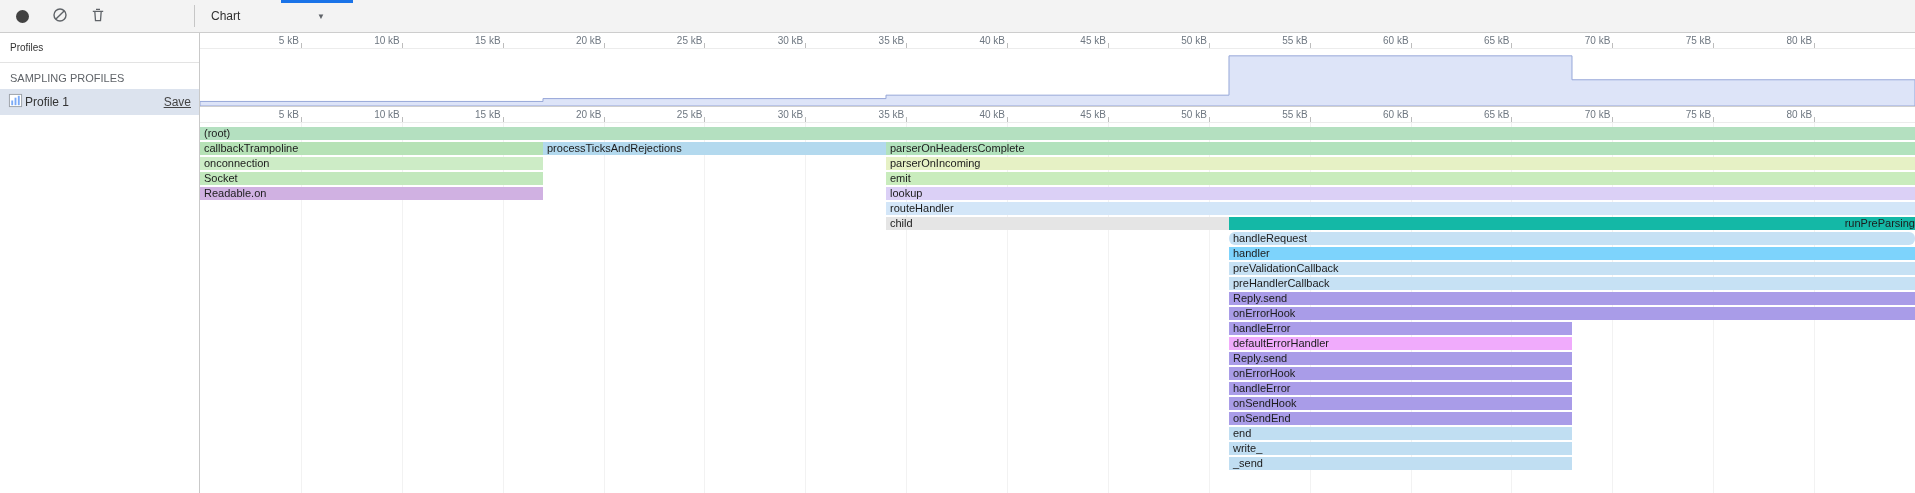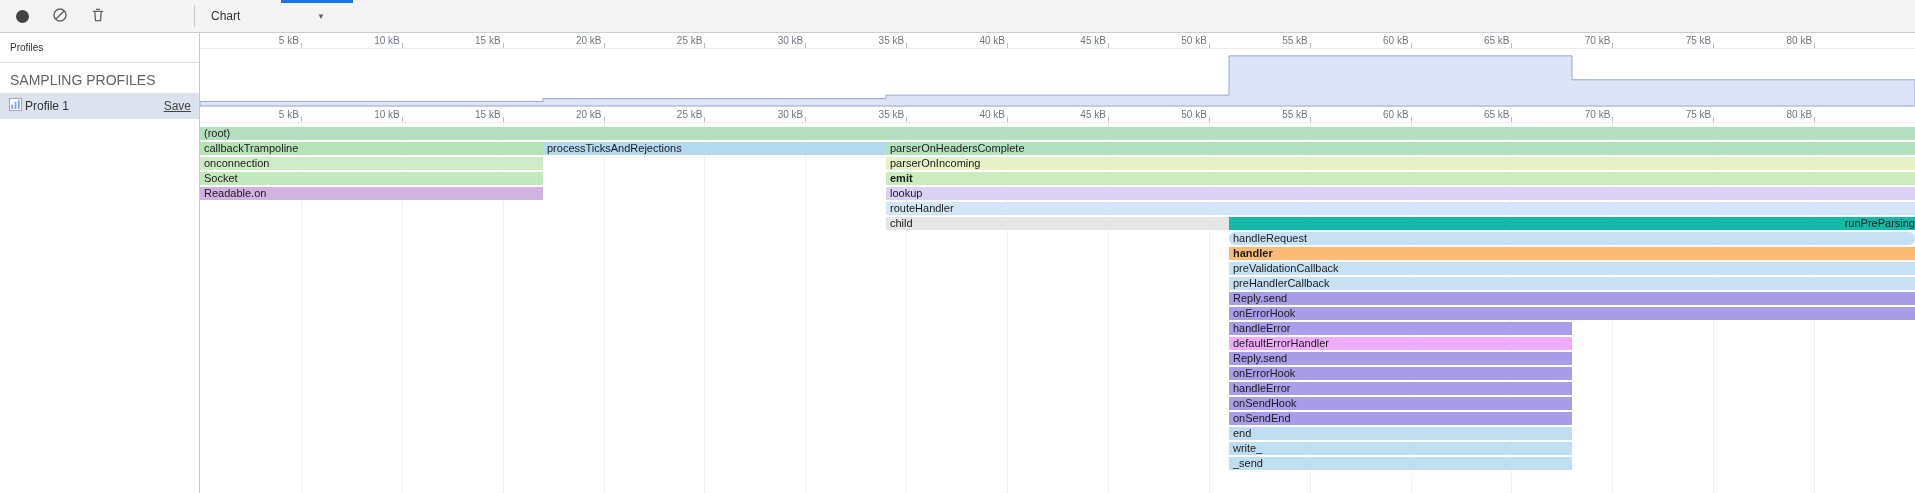--- a/index.html
+++ b/index.html
@@ -18,21 +18,21 @@
   .view-select { margin-left:8px; width:130px; height:24px; display:flex; align-items:center;
                  justify-content:space-between; padding:0 8px; font-size:12px; color:#303030;
                  cursor:pointer; border-radius:2px; }
   .view-select .arrow { font-size:8px; color:#5f6368; }
 
   
   .sidebar { position:absolute; top:33px; left:0; bottom:0; width:200px; background:#fff;
              border-right:1px solid #c9c9c9; }
   .sidebar-header { height:30px; line-height:30px; padding:0 10px; font-size:10px; color:#333;
                     border-bottom:1px solid #e3e3e3; }
-  .section-title { padding:9px 10px 5px; font-size:14px; color:#5f6368; }
+  .section-title { padding:9px 10px 5px; font-size:11px; color:#5f6368; }
   .profile-item { height:26px; display:flex; align-items:center; padding:0 8px; gap:2px;
                   background:#dce3ee; cursor:pointer; }
   .profile-name { flex:1; font-size:12px; color:#333; }
   .save-link { font-size:12px; color:#444; text-decoration:underline; cursor:pointer; }
 
   
   .chart { position:absolute; top:33px; left:200px; right:0; bottom:0; display:flex;
            flex-direction:column; background:#fff; }
   .ruler { position:relative; height:16px; background:#fff; border-bottom:1px solid #ececec; }
   .tick { position:absolute; top:0; bottom:0; width:0; }
@@ -265,38 +265,38 @@
           <div class="flame-bar" style="left: 0%; width: 20%; background: rgb(182, 226, 182);">callbackTrampoline</div>
           <div class="flame-bar" style="left: 20%; width: 20%; background: rgb(179, 217, 238);">processTicksAndRejections</div>
           <div class="flame-bar" style="left: 40%; width: 60%; background: rgb(178, 226, 189);">parserOnHeadersComplete</div>
         </div>
         <div class="flame-row">
           <div class="flame-bar" style="left: 0%; width: 20%; background: rgb(205, 236, 198);">onconnection</div>
           <div class="flame-bar" style="left: 40%; width: 60%; background: rgb(230, 241, 197);">parserOnIncoming</div>
         </div>
         <div class="flame-row">
           <div class="flame-bar" style="left: 0%; width: 20%; background: rgb(194, 232, 189);">Socket</div>
-          <div class="flame-bar" style="left: 40%; width: 60%; background: rgb(201, 236, 189); font-weight: bold;">emit</div>
+          <div class="flame-bar" style="left: 40%; width: 60%; background: rgb(201, 236, 189);">emit</div>
         </div>
         <div class="flame-row">
           <div class="flame-bar" style="left: 0%; width: 20%; background: rgb(208, 177, 226);">Readable.on</div>
           <div class="flame-bar" style="left: 40%; width: 60%; background: rgb(219, 208, 246);">lookup</div>
         </div>
         <div class="flame-row">
           <div class="flame-bar" style="left: 40%; width: 60%; background: rgb(211, 230, 248);">routeHandler</div>
         </div>
         <div class="flame-row">
           <div class="flame-bar" style="left: 40%; width: 20%; background: #e5e5e5;">child</div>
           <div class="flame-bar" style="left: 60%; width: 40%; background: #14b8a6; text-align: right;">runPreParsing</div>
         </div>
         <div class="flame-row">
           <div class="flame-bar" style="left: 60%; width: 40%; background: rgb(198, 225, 244); border-radius: 6px;">handleRequest</div>
         </div>
         <div class="flame-row">
-          <div class="flame-bar" style="left: 60%; width: 40%; background: #fdba74; font-weight: bold;">handler</div>
+          <div class="flame-bar" style="left: 60%; width: 40%; background: #7dd3fc;">handler</div>
         </div>
         <div class="flame-row">
           <div class="flame-bar" style="left: 60%; width: 40%; background: rgb(198, 225, 244);">preValidationCallback</div>
         </div>
         <div class="flame-row">
           <div class="flame-bar" style="left: 60%; width: 40%; background: rgb(198, 225, 244);">preHandlerCallback</div>
         </div>
         <div class="flame-row">
           <div class="flame-bar" style="left: 60%; width: 40%; background: rgb(169, 156, 232);">Reply.send</div>
         </div>

